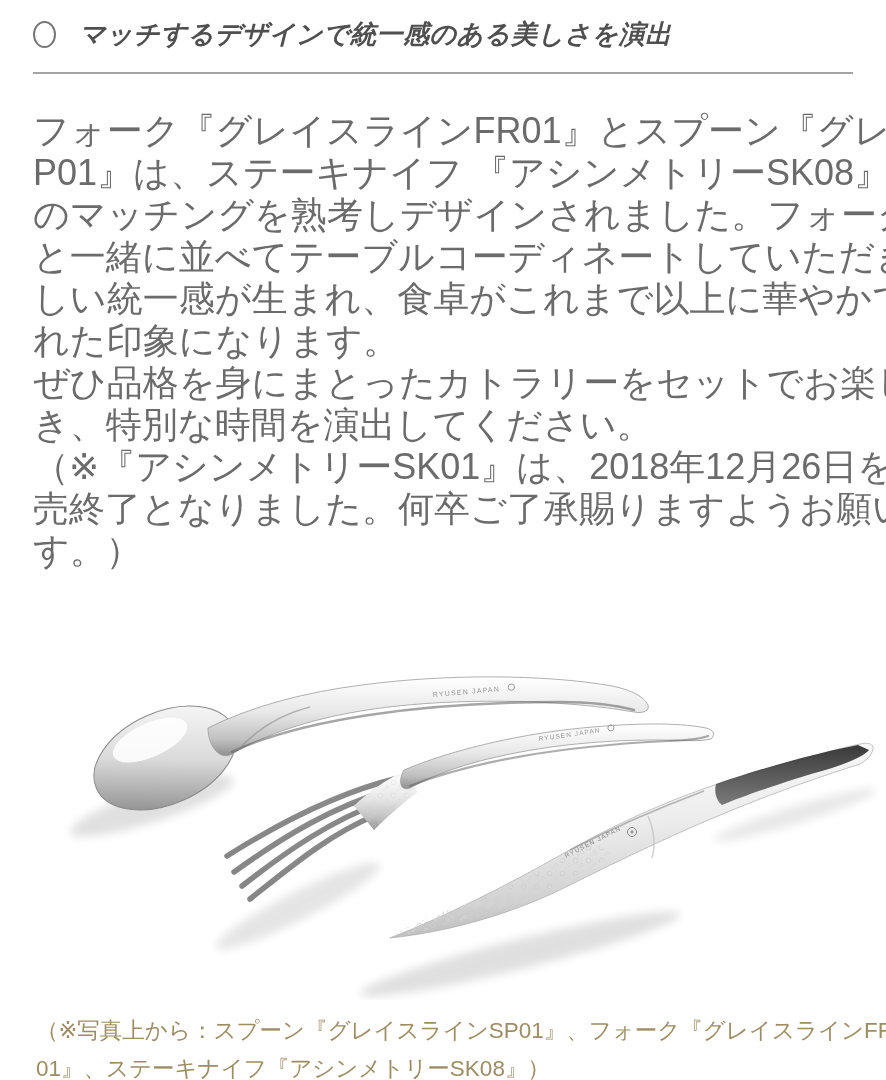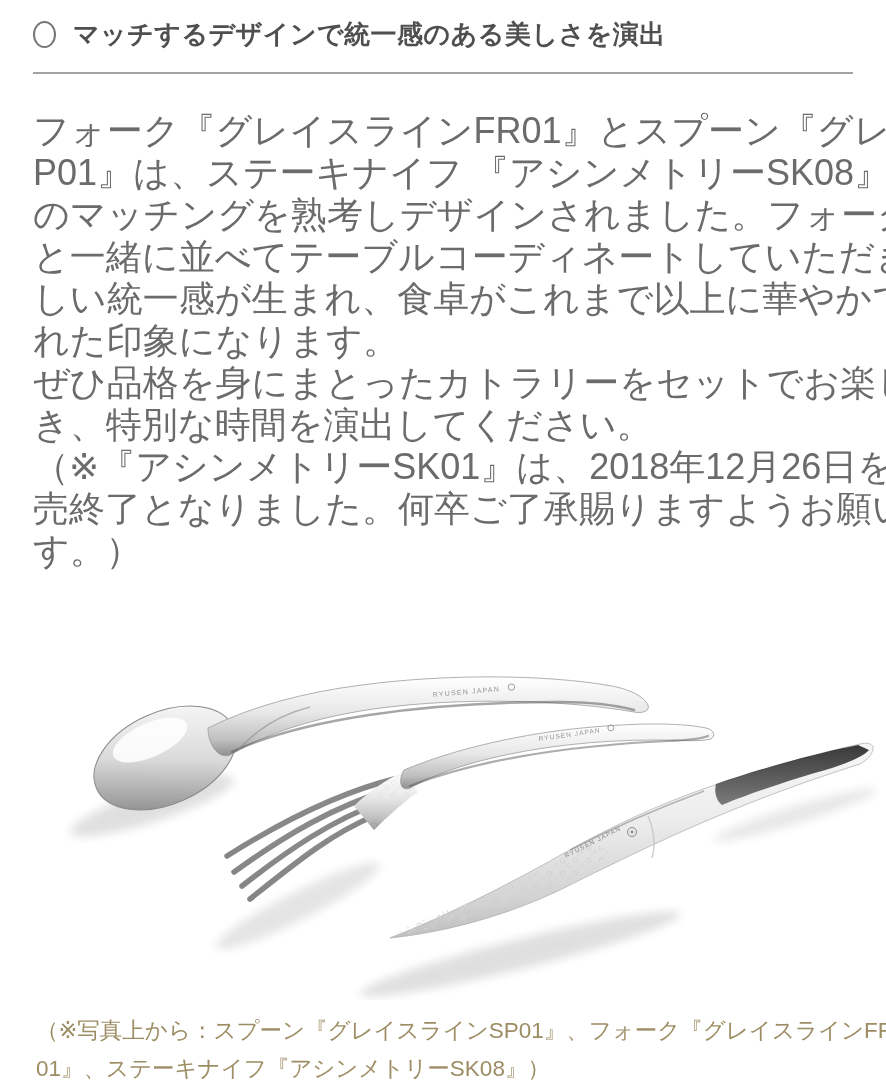--- a/index.html
+++ b/index.html
@@ -2,23 +2,24 @@
 <html><head>
 <meta charset="utf-8">
 <style>
   html,body{margin:0;padding:0;}
   body{
     width:886px;height:1080px;overflow:hidden;background:#ffffff;
     font-family:"Liberation Sans","DejaVu Sans",sans-serif;
   }
   .page{padding:16px 33px 0 33px;}
   .heading{
-    margin:0;display:flex;align-items:center;gap:17px;
+    margin:0;display:flex;align-items:center;gap:23px;
     font-size:26px;font-weight:700;color:#4f4f4f;line-height:36px;
     letter-spacing:0.5px;
+    font-style:italic;
   }
   .circle-bullet{
     box-sizing:border-box;flex:0 0 auto;width:23px;height:27px;
     border:2px solid #767676;border-radius:50%;background:transparent;
   }
   .divider{
     border:none;height:2px;background:#a3a3a3;margin:20px 0 0 0;
   }
   .body-text{
     margin:36px 0 0 0;font-size:36px;line-height:42px;color:#6b6b6b;

